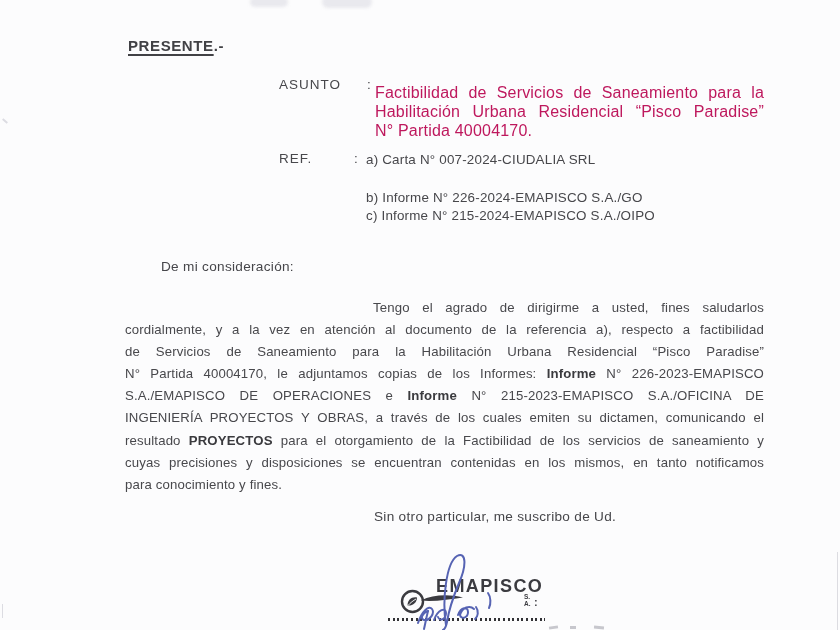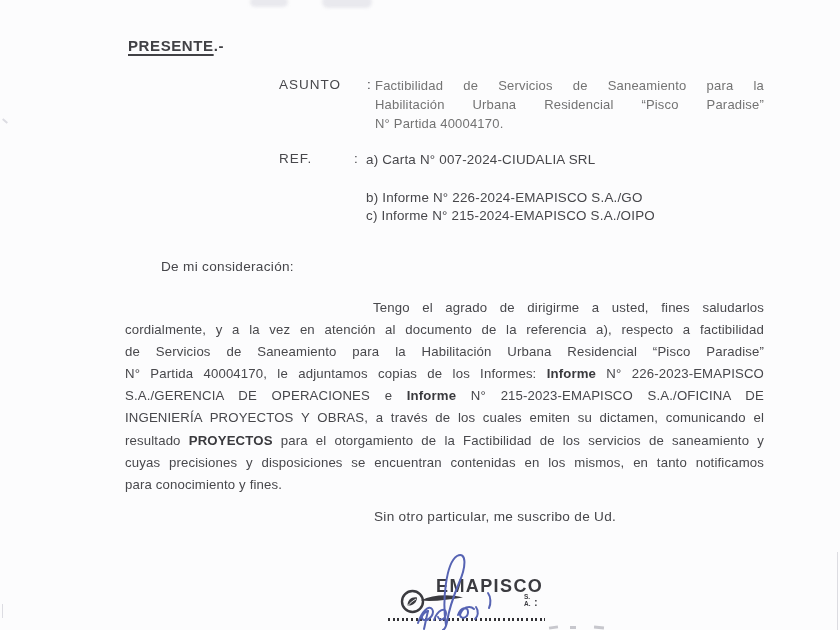--- a/index.html
+++ b/index.html
@@ -28,22 +28,22 @@
   .presente .u { text-decoration:underline; text-underline-offset:3px; text-decoration-thickness:1.5px; }
 
   .side-label { position:absolute; font-size:13.5px; letter-spacing:1px; color:#48484c; }
   .asunto-label { left:279px; top:77px; }
   .ref-label    { left:279px; top:151px; }
   .colon { position:absolute; font-size:13.5px; color:#48484c; }
   .asunto-colon { left:367px; top:77px; }
   .ref-colon    { left:354px; top:151px; }
 
   .asunto-text {
-    position:absolute; left:375px; top:77px; width:389px;
-    font-size:13px; line-height:18.8px; color:#737373; letter-spacing:.2px;
+    position:absolute; left:375px; top:84px; width:389px;
+    font-size:16px; line-height:18.8px; color:#be185d; letter-spacing:.2px;
   }
   .jline { text-align:justify; text-align-last:justify; }
   .lline { text-align:left; }
 
   .ref-items {
     position:absolute; left:366px; top:151px; width:400px;
     font-size:13.4px; line-height:18.5px; color:#47474b; letter-spacing:.2px;
   }
   .ref-items .gap-above { margin-top:19px; }
 
@@ -121,21 +121,21 @@
     <div>c) Informe N° 215-2024-EMAPISCO S.A./OIPO</div>
   </div>
 
   <div class="salutation">De mi consideración:</div>
 
   <div class="para">
     <div class="jline indent"><span>Tengo el agrado de dirigirme a usted, fines saludarlos</span></div>
     <div class="jline"><span>cordialmente, y a la vez en atención al documento de la referencia a), respecto a factibilidad</span></div>
     <div class="jline"><span>de Servicios de Saneamiento para la Habilitación Urbana Residencial “Pisco Paradise”</span></div>
     <div class="jline"><span>N° Partida 40004170, le adjuntamos copias de los Informes: </span><b>Informe</b><span> N° 226-2023-EMAPISCO</span></div>
-    <div class="jline"><span>S.A./GERENCIA DE OPERACIONES e </span><b>Informe</b><span> N° 215-2023-EMAPISCO S.A./OFICINA DE</span></div>
+    <div class="jline"><span>S.A./EMAPISCO DE OPERACIONES e </span><b>Informe</b><span> N° 215-2023-EMAPISCO S.A./OFICINA DE</span></div>
     <div class="jline"><span>INGENIERÍA PROYECTOS Y OBRAS, a través de los cuales emiten su dictamen, comunicando el</span></div>
     <div class="jline"><span>resultado </span><b>PROYECTOS</b><span> para el otorgamiento de la Factibilidad de los servicios de saneamiento y</span></div>
     <div class="jline"><span>cuyas precisiones y disposiciones se encuentran contenidas en los mismos, en tanto notificamos</span></div>
     <div class="lline"><span>para conocimiento y fines.</span></div>
   </div>
 
   <div class="closing">Sin otro particular, me suscribo de Ud.</div>
 
   <svg class="stamp-logo" viewBox="0 0 25 25">
     <circle cx="12.5" cy="12.5" r="10.5" fill="none" stroke="#3b3b40" stroke-width="2.4"></circle>

